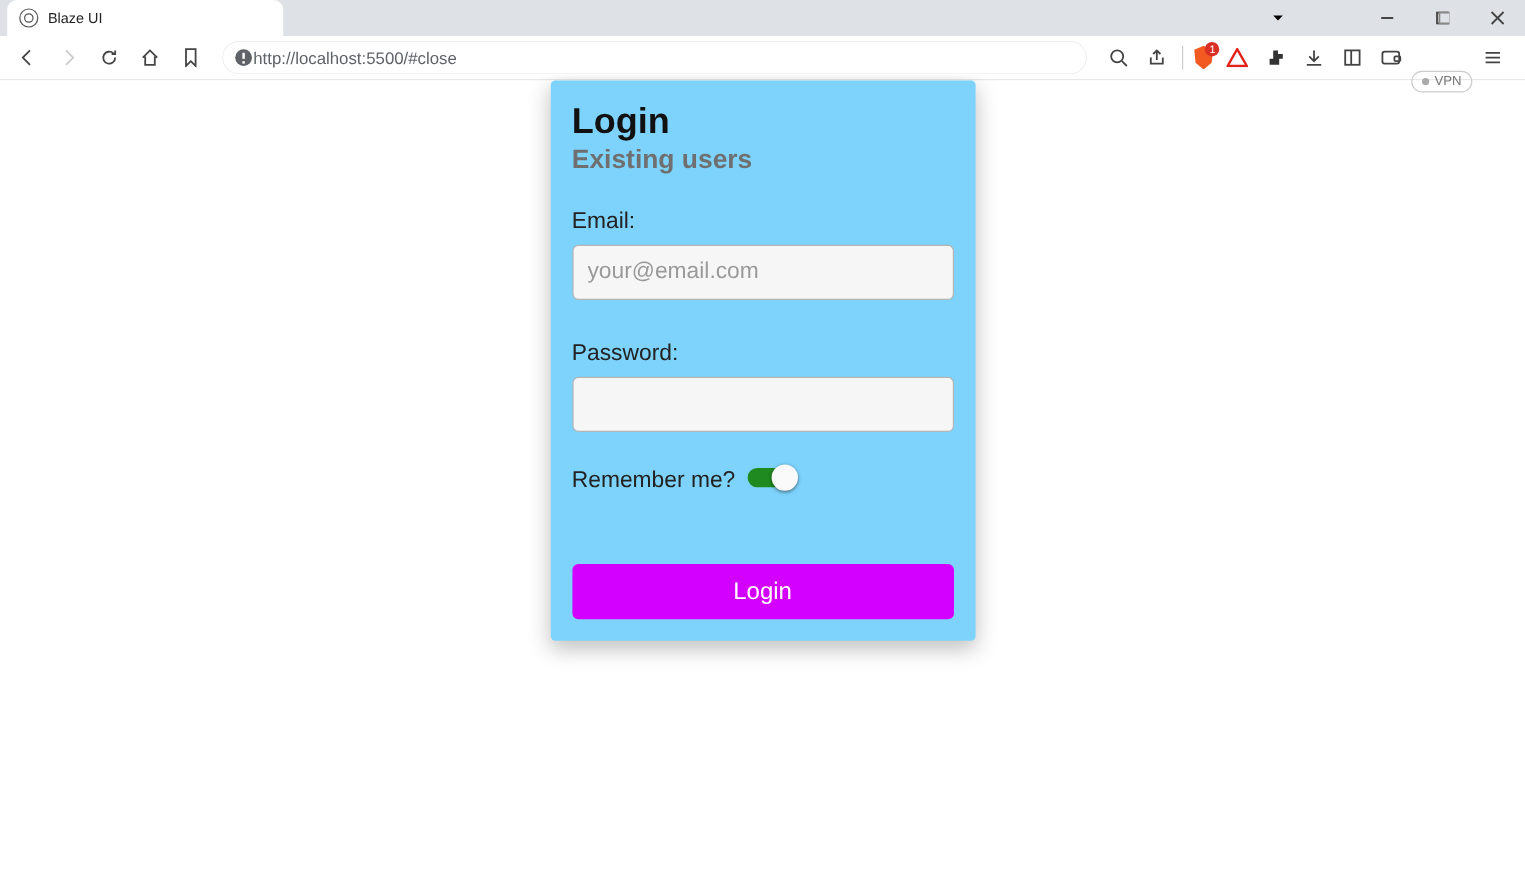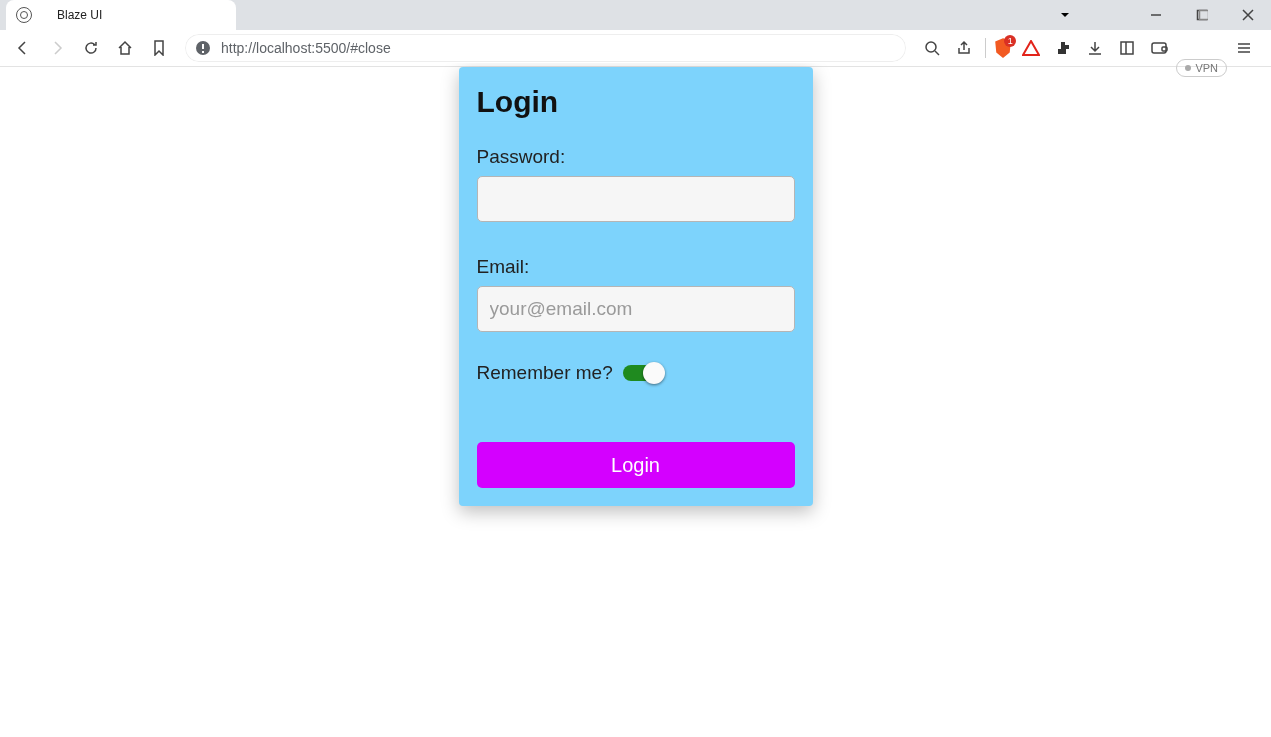--- a/index.html
+++ b/index.html
@@ -3,37 +3,37 @@
 <meta charset="utf-8">
 <style>
   * { box-sizing: border-box; margin: 0; padding: 0; font-family: "Segoe UI", Arial, sans-serif; }
   html,body { width:1271px; height:737px; background:#fff; overflow:hidden; }
 
   
   .chrome { width:100%; }
   .tabstrip { height:30px; background:#dee1e5; display:flex; align-items:flex-end; position:relative; }
   .tab {
     height:30px; width:230px; background:#fff; border-top-left-radius:8px; border-top-right-radius:8px;
-    display:flex; align-items:center; padding:0 10px; gap:25px; margin-left:6px; position:relative;
+    display:flex; align-items:center; padding:0 10px; gap:8px; margin-left:6px; position:relative;
   }
   .tab .favicon { width:16px;height:16px;border:1.5px solid #555;border-radius:50%; display:flex;align-items:center;justify-content:center;}
   .tab .favicon::after{content:"";width:6px;height:6px;border:1.5px solid #555;border-radius:50%;}
   .tab .title { font-size:12px; color:#222; flex:1; white-space:nowrap; overflow:hidden; text-overflow:ellipsis;}
   .tab .close { width:16px;height:16px;display:flex;align-items:center;justify-content:center;color:#333;font-size:14px;cursor:pointer;}
   .newtab { width:28px;height:28px;display:flex;align-items:center;justify-content:center;color:#333;font-size:18px;margin-left:8px;cursor:pointer;}
   .window-controls { position:absolute; right:0; top:0; height:30px; display:flex; }
   .window-controls > div { width:46px; display:flex;align-items:center;justify-content:center;color:#333;cursor:pointer;}
   .window-controls svg, .toolbar svg { stroke:#444; fill:none; stroke-width:1.5; }
   .chev-down { position:absolute; right:190px; top:0; height:30px; width:32px;display:flex;align-items:center;justify-content:center;}
 
   .toolbar { height:37px; background:#fff; border-bottom:1px solid #e3e3e3; display:flex; align-items:center; padding:0 8px; gap:4px;}
   .tbtn { width:30px;height:30px;display:flex;align-items:center;justify-content:center;border-radius:4px;cursor:pointer;color:#555;}
   .tbtn.disabled { color:#bbb; cursor:default;}
   .omnibox { flex:1; height:30px; margin:0 6px; background:#fff; border:1px solid #fff; border-radius:15px;
-    display:flex; align-items:center; padding:0 10px; gap:10px; box-shadow: inset 0 0 0 1px #eee;}
+    display:flex; align-items:center; padding:0 10px; box-shadow: inset 0 0 0 1px #eee;}
   .omnibox .secure { width:16px;height:16px;display:flex;align-items:center;justify-content:center;}
   .omnibox .url { font-size:14px; color:#5f6368; }
   .right-icons { display:flex; align-items:center; gap:2px; padding-right:4px;}
   .sep { width:1px;height:20px;background:#ccc;margin:0 4px;}
   .shield-badge { position:relative; width:22px;height:22px;display:flex;align-items:center;justify-content:center;}
   .shield-badge .count { position:absolute; top:-2px; right:-2px; background:#d93025;color:#fff;border-radius:8px;
     font-size:9px; min-width:12px;height:12px;display:flex;align-items:center;justify-content:center;padding:0 2px;}
   .vpn { border:1px solid #ccc;border-radius:12px;padding:2px 8px;font-size:11px;color:#777;display:flex;align-items:center;gap:4px;margin-top:40px;}
   .vpn::before{content:"";width:6px;height:6px;border-radius:50%;background:#aaa;}
 
@@ -49,21 +49,21 @@
   .card-header h2 { font-size:22px; font-weight:700; color:#6f6f6f; margin-top:2px;}
 
   .field { margin-bottom:34px; }
   .field label { display:block; font-size:19px; color:#222; margin-bottom:8px; }
   .text-input {
     width:100%; height:46px; border:1px solid #b5b5b5; border-radius:5px; background:#f6f6f6;
     font-size:19px; color:#333; padding:0 12px;
   }
   .text-input::placeholder { color:#9a9a9a; }
 
-  .toggle-row { display:flex; align-items:center; gap:10px; margin-bottom:58px; margin-top:-4px;}
+  .toggle-row { display:flex; align-items:flex-start; gap:10px; margin-bottom:58px; margin-top:-4px;}
   .toggle-row .tlabel { font-size:19px; color:#222; }
   .toggle { position:relative; width:40px; height:16px; background:#1f8a1f; border-radius:10px; cursor:pointer;}
   .toggle .knob { position:absolute; right:-2px; top:-3px; width:22px;height:22px;border-radius:50%;
     background:#fafafa; box-shadow:0 1px 3px rgba(0,0,0,0.5);}
 
   .login-btn {
     width:100%; height:46px; border:none; border-radius:5px; background:#d400ff;
     color:#fff; font-size:20px; cursor:pointer;
   }
 
@@ -207,30 +207,31 @@
           </svg>
       </div>
     </div>
   </div>
 </div>
 
 <div class="page">
   <div class="card">
     <div class="card-header">
       <h1>Login</h1>
+      <h2>Existing users</h2>
+    </div>
+
+    <div class="field">
+      <label>Email:</label>
+      <input class="text-input" type="text" placeholder="your@email.com" style="">
     </div>
 
     <div class="field">
       <label>Password:</label>
       <input class="text-input" type="password" style="">
-    </div>
-
-    <div class="field">
-      <label>Email:</label>
-      <input class="text-input" type="text" placeholder="your@email.com" style="">
     </div>
 
     <div class="toggle-row">
       <span class="tlabel">Remember me?</span>
       <div class="toggle">
         <div class="knob"></div>
       </div>
     </div>
 
     <button class="login-btn">Login</button>

